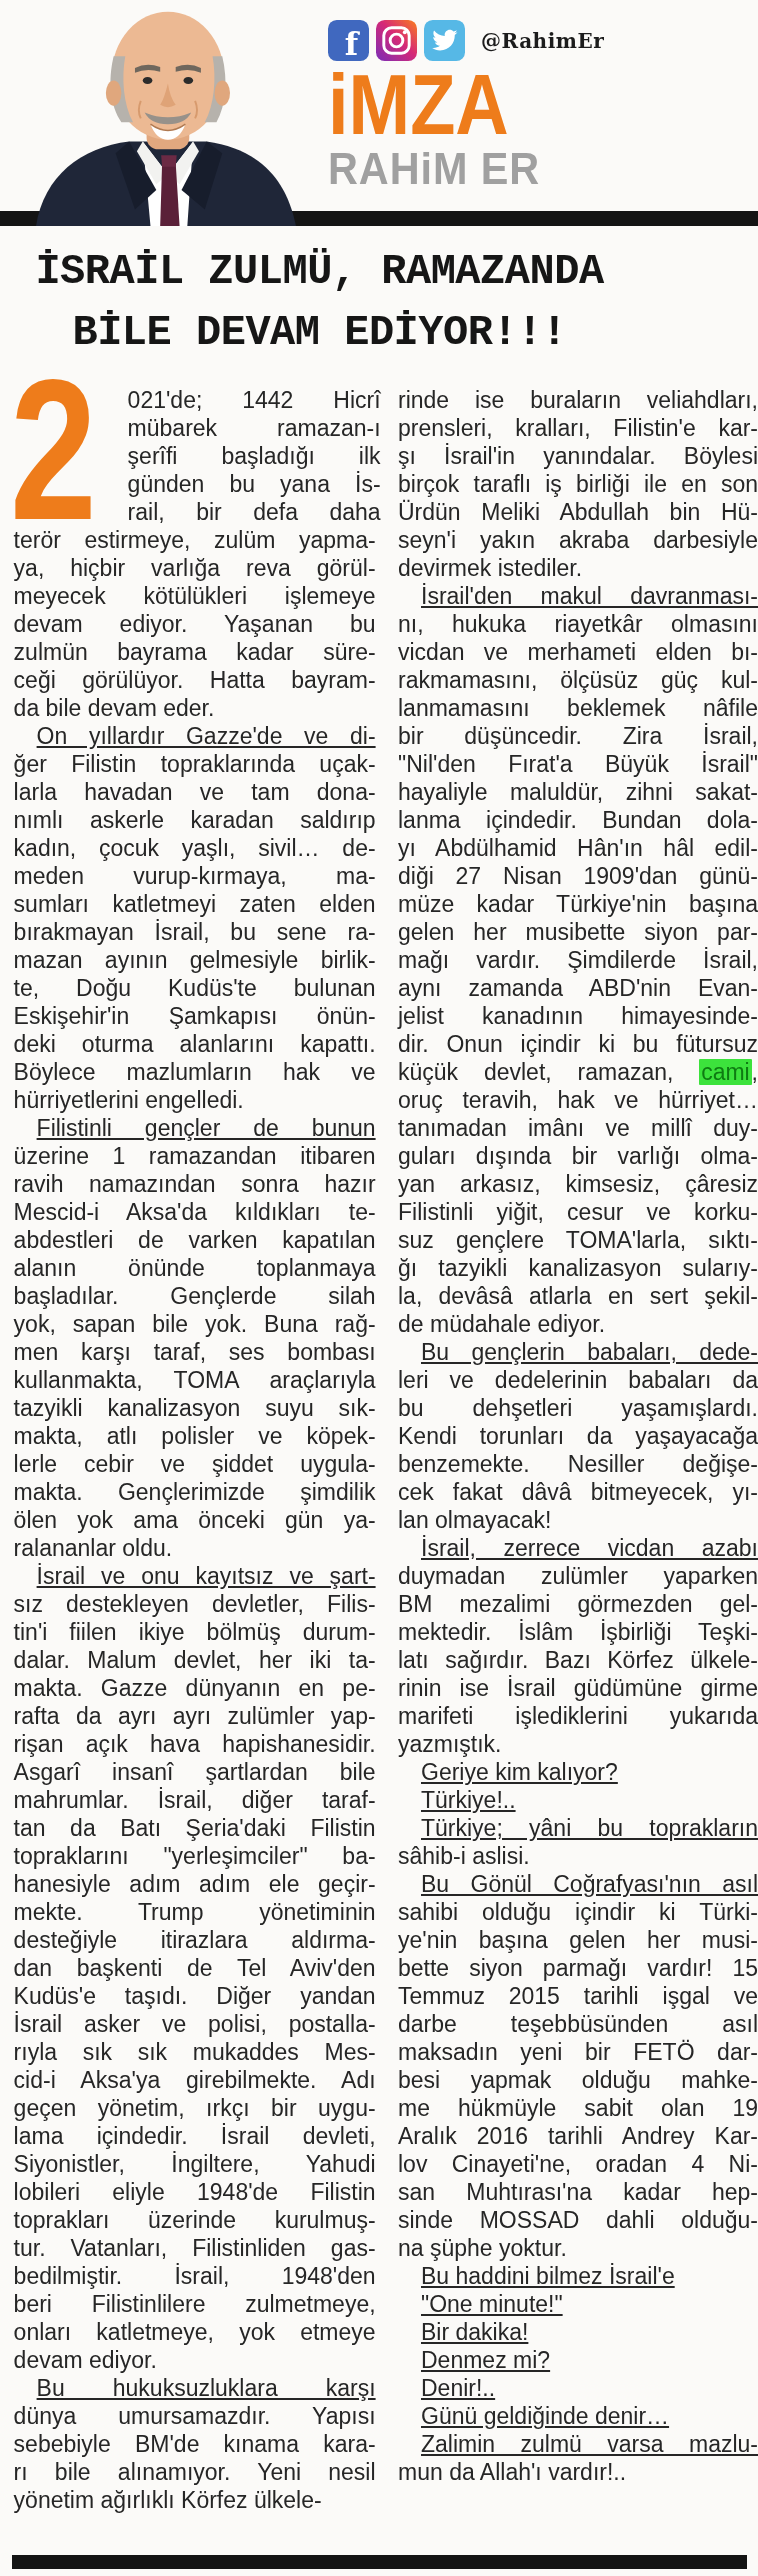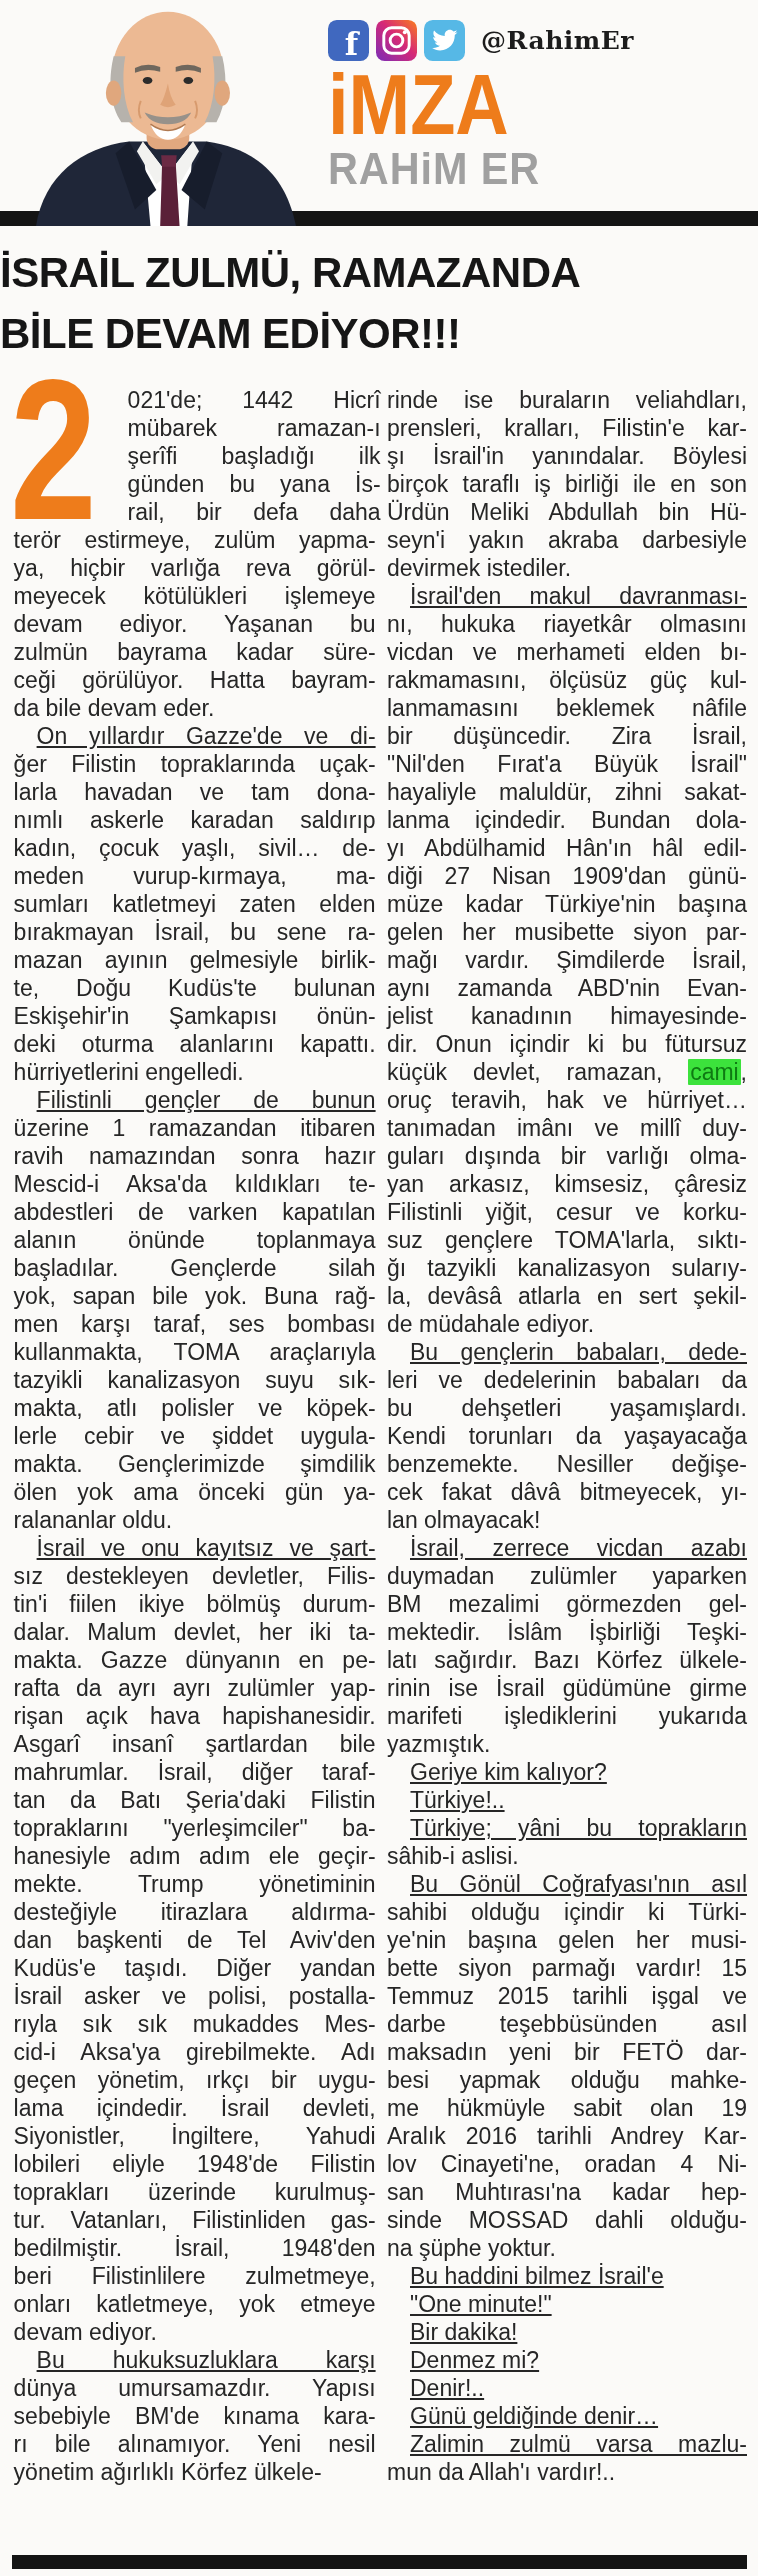--- a/index.html
+++ b/index.html
@@ -28,53 +28,53 @@
   .header-right{
     position:absolute;left:328px;top:19.4px;z-index:2;
   }
   .social-row{display:flex;align-items:center;gap:6.8px;height:43px;}
   .sicon{width:41px;height:41px;border-radius:8.7px;display:flex;align-items:center;justify-content:center;}
   .sicon svg{display:block;}
   .sicon.fb{background:#4068BF;}
   .sicon.ig{background:linear-gradient(45deg,#7a2db8 0%,#d62976 55%,#fa7e1e 100%);}
   .sicon.tw{background:#56B8E6;}
   .handle{
-    font-family:"DejaVu Serif",serif;font-size:25px;font-weight:600;
+    font-family:"DejaVu Serif",serif;font-size:20px;font-weight:600;
     color:#1c1c1c;margin-left:9.7px;letter-spacing:0.5px;
   }
   .brand{
     margin-top:1.9px;
     font-size:86px;line-height:80px;font-weight:800;letter-spacing:0px;
     color:var(--accent-orange);
     transform:scaleX(0.86);transform-origin:0 50%;
     white-space:nowrap;
   }
   .author{
     margin-top:1.9px;
     font-size:45px;line-height:45px;font-weight:800;letter-spacing:1px;
     color:var(--author-gray);
     transform:scaleX(0.92);transform-origin:0 50%;
     white-space:nowrap;
   }
   
   .headline{
     position:absolute;left:0;top:242px;width:639px;z-index:2;
-    color:var(--headline-black);
-    font-family:Liberation Sans, sans-serif;font-weight:700;
+    text-align:center;color:var(--headline-black);
+    font-family:Liberation Mono, monospace;font-weight:700;
     font-size:42px;line-height:61px;letter-spacing:-0.5px;
   }
   .headline div{white-space:nowrap;}
   
   .col{
     position:absolute;top:386px;
     color:var(--body-text);
     font-size:23px;line-height:28px;
   }
   #col-left{left:13.6px;width:362px;}
-  #col-right{left:387px;width:360px;}
+  #col-right{left:398px;width:360px;}
   .para{position:relative;}
   .line{white-space:nowrap;}
   .line.j{text-align:justify;text-align-last:justify;}
   .line.ind{text-indent:23px;text-decoration:underline;}
   .para.has-dc .line.dc{margin-left:114px;width:253px;}
   .dropcap{
     position:absolute;left:-3.9px;top:-13.6px;
     font-size:200px;line-height:156px;font-weight:700;
     color:var(--accent-orange);
     transform:scaleX(0.78);transform-origin:0 0;
@@ -191,20 +191,21 @@
         <div class="line j">larla havadan ve tam dona-</div>
         <div class="line j">nımlı askerle karadan saldırıp</div>
         <div class="line j">kadın, çocuk yaşlı, sivil… de-</div>
         <div class="line j">meden vurup-kırmaya, ma-</div>
         <div class="line j">sumları katletmeyi zaten elden</div>
         <div class="line j">bırakmayan İsrail, bu sene ra-</div>
         <div class="line j">mazan ayının gelmesiyle birlik-</div>
         <div class="line j">te, Doğu Kudüs'te bulunan</div>
         <div class="line j">Eskişehir'in Şamkapısı önün-</div>
         <div class="line j">deki oturma alanlarını kapattı.</div>
+        <div class="line j">Böylece mazlumların hak ve</div>
         <div class="line">hürriyetlerini engelledi.</div>
       </div>
       <div class="para">
         <div class="line j ind">Filistinli gençler de bunun</div>
         <div class="line j">üzerine 1 ramazandan itibaren</div>
         <div class="line j">ravih namazından sonra hazır</div>
         <div class="line j">Mescid-i Aksa'da kıldıkları te-</div>
         <div class="line j">abdestleri de varken kapatılan</div>
         <div class="line j">alanın önünde toplanmaya</div>
         <div class="line j">başladılar. Gençlerde silah</div>

